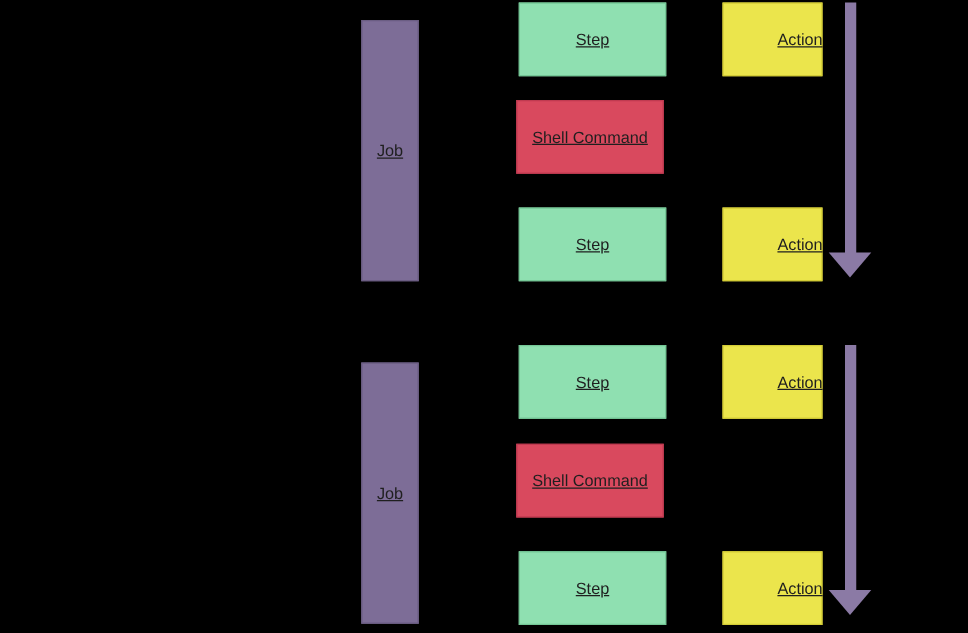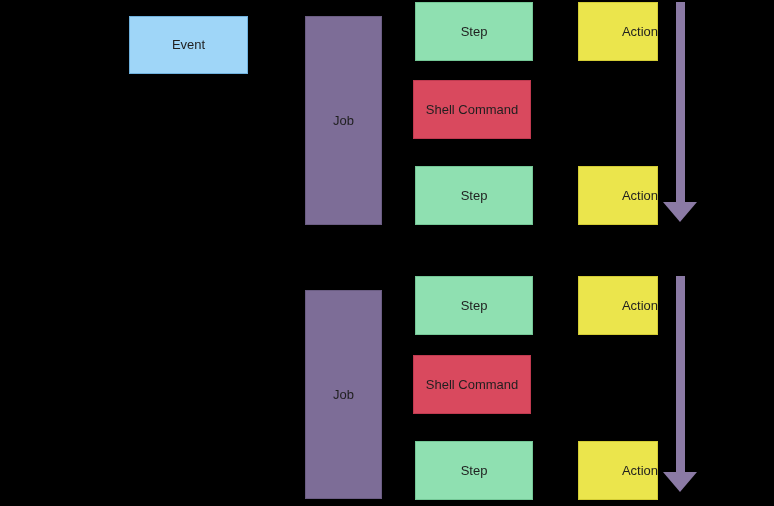--- a/index.html
+++ b/index.html
@@ -19,31 +19,31 @@
     position: absolute;
     display: flex;
     align-items: center;
     justify-content: center;
     text-align: left;
     font-size: 13px;
     color: var(--text, #1f1f1f);
     box-sizing: border-box;
     border: 1px solid transparent;
     line-height: 1.2;
+    text-decoration: underline;
   }
   .event {
     left: 129px; top: 16px; width: 119px; height: 58px;
     background: var(--event-fill, #9fd6f8);
     border-color: var(--event-border, #6fb1dd);
   }
   .job {
-    left: 289px; width: 77px; height: 209px;
+    left: 289px; width: 46px; height: 209px;
     background: var(--job-fill, #7d6d97);
     border-color: var(--job-border, #6b5d83);
-    margin-left: 16px;
   }
   .job-1 { top: 16px; }
   .job-2 { top: 290px; }
   .step {
     left: 415px; width: 118px; height: 59px;
     background: var(--step-fill, #8fe0b1);
     border-color: var(--step-border, #74c796);
   }
   .shell {
     left: 413px; width: 118px; height: 59px;
@@ -80,21 +80,20 @@
     border-top: 20px solid var(--arrow, #8b7aa5);
   }
   .arrow-head-1 { top: 202px; }
   .arrow-head-2 { top: 472px; }
 </style>
 </head>
 <body>
 
 <div class="canvas">
 
-  <div class="node event">Event</div>
   <div class="node job job-1">Job</div>
   <div class="node step t-2">Step</div>
   <div class="node shell t-80">Shell Command</div>
   <div class="node step t-166">Step</div>
   <div class="node action t-2">Action</div>
   <div class="node action t-166">Action</div>
   <div class="arrow-shaft arrow-shaft-1"></div>
   <div class="arrow-head arrow-head-1"></div>
 
   <div class="node job job-2">Job</div>

